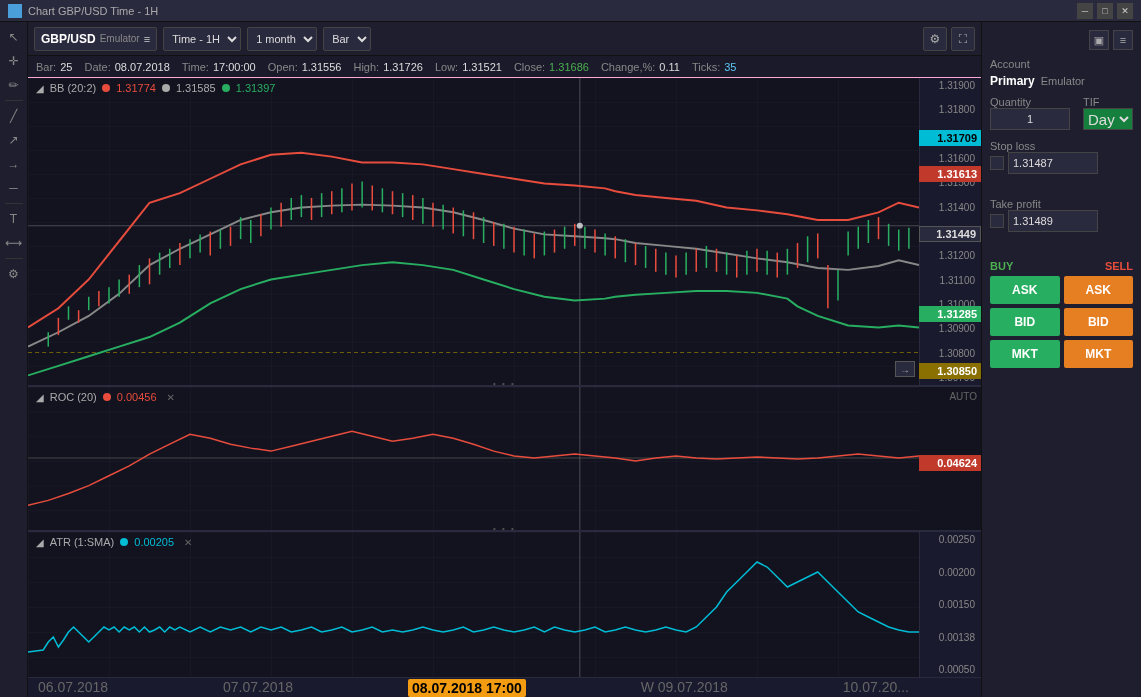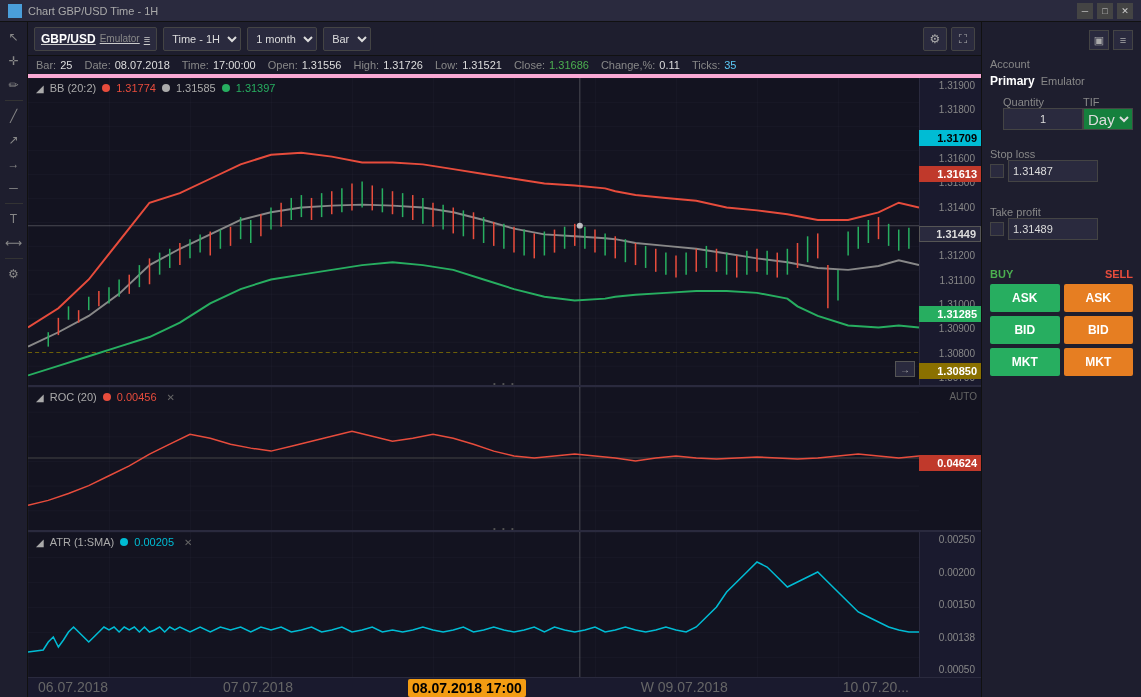--- a/index.html
+++ b/index.html
@@ -98,21 +98,20 @@
     .instrument-selector {
       display: flex;
       align-items: center;
       background: #2a2a3e;
       border: 1px solid #444;
       padding: 2px 6px;
       height: 24px;
       border-radius: 2px;
       gap: 4px;
       cursor: pointer;
-      text-decoration: underline;
     }
     .instrument-name { color: #fff; font-weight: bold; font-size: 12px; }
     .instrument-sub { color: #888; font-size: 10px; }
     .top-bar-select {
       background: #2a2a3e;
       border: 1px solid #444;
       color: #ddd;
       height: 24px;
       padding: 0 4px;
       border-radius: 2px;
@@ -128,21 +127,21 @@
       cursor: pointer;
       display: flex; align-items: center; justify-content: center;
       border-radius: 2px;
       font-size: 12px;
     }
 
     
     .ohlc-bar {
       height: 22px;
       background: #1a1a2a;
-      border-bottom: 4px solid #f9a8d4;
+      border-bottom: 1px solid #f9a8d4;
       display: flex;
       align-items: center;
       padding: 0 8px;
       gap: 12px;
       font-size: 11px;
     }
     .ohlc-item { display: flex; gap: 4px; }
     .ohlc-label { color: #888; }
     .ohlc-value { color: #ddd; }
     .ohlc-value.green { color: #4caf50; }
@@ -331,22 +330,22 @@
       font-weight: bold;
     }
     .account-type {
       color: #888;
       font-size: 11px;
     }
 
     .field-row {
       display: flex;
       align-items: center;
-      justify-content: flex-end;
-      margin-bottom: 12px;
+      justify-content: space-between;
+      margin-bottom: 4px;
     }
     .field-label { color: #888; font-size: 11px; }
     .field-input {
       background: #2a2a3e;
       border: 1px solid #444;
       color: #ddd;
       width: 65px;
       height: 22px;
       padding: 0 4px;
       font-size: 11px;

